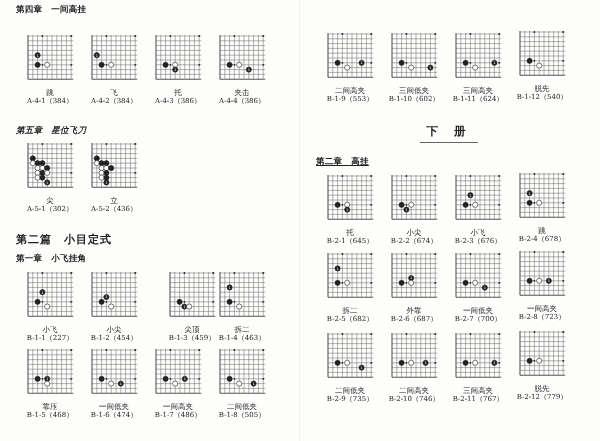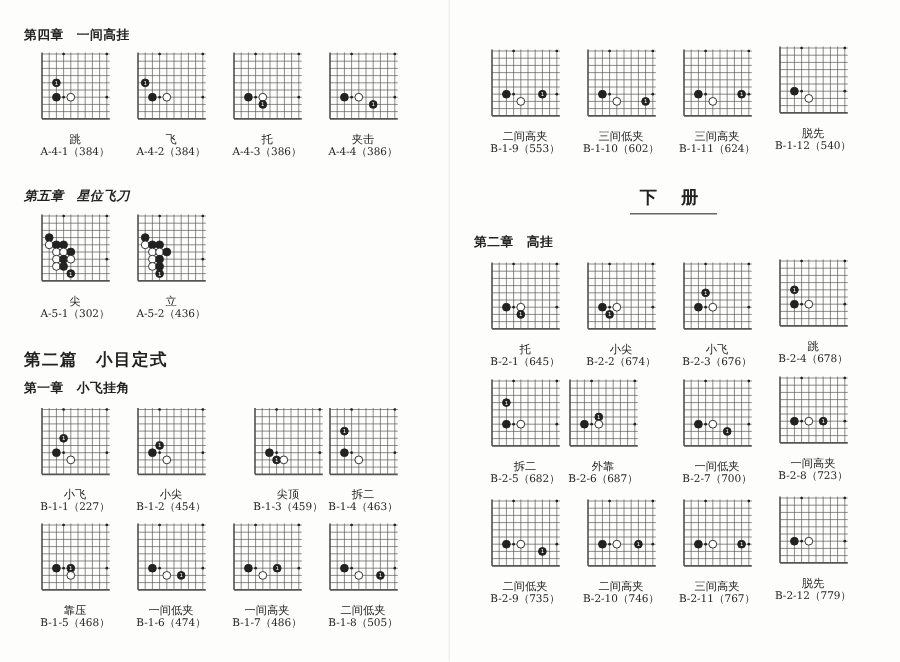--- a/index.html
+++ b/index.html
@@ -16,21 +16,21 @@
   .entry svg { display: block; }
   .entry .name { text-align: center; font-size: 7.5px; line-height: 9px; margin-top: 5px; white-space: nowrap; }
   .entry .code { text-align: center; font-size: 7px; line-height: 9px; white-space: nowrap; }
 </style>
 </head>
 <body>
 
 <div class="page-divider"></div>
 <div class="volume-title">下 册</div>
 <div id="content">
-    <div class="heading-chapter" style="left: 16px; top: 18px; font-family: Liberation Serif, serif;">第四章　一间高挂</div>
+    <div class="heading-chapter" style="left: 16px; top: 4px; font-family: Liberation Serif, serif;">第四章　一间高挂</div>
     <div class="heading-chapter" style="left: 16px; top: 125px; font-style: italic;">第五章　星位飞刀</div>
     <div class="heading-part" style="left: 16px; top: 232px;">第二篇　小目定式</div>
     <div class="heading-chapter" style="left: 16px; top: 253px;">第一章　小飞挂角</div>
     <div class="entry" style="left: 10px; top: 34px;">
       <div style="padding-left: 16px;">
         <svg width="49.199999999999996" height="49.199999999999996">
           <g transform="translate(2,2)">
             <line x1="0" x2="45.199999999999996" y1="0" y2="0" stroke="#555555" stroke-width="0.45"></line>
             <line y1="-1" y2="43.199999999999996" x1="0" x2="0" stroke="#555555" stroke-width="1.1"></line>
             <line x1="0" x2="45.199999999999996" y1="4.8" y2="4.8" stroke="#555555" stroke-width="0.45"></line>
@@ -571,21 +571,21 @@
             <circle cx="9.6" cy="28.799999999999997" r="2.6" fill="#222222" stroke="#222222" stroke-width="0.6"></circle>
             <circle cx="19.2" cy="33.6" r="2.6" fill="#ffffff" stroke="#222222" stroke-width="0.6"></circle>
             <circle cx="33.6" cy="33.6" r="2.6" fill="#222222" stroke="#222222" stroke-width="0.6"></circle>
             <text x="33.6" y="34.9" font-size="3.6" text-anchor="middle" fill="#ffffff" font-family="DejaVu Sans, sans-serif">1</text>
           </g>
         </svg>
       </div>
       <div class="name">二间低夹</div>
       <div class="code">B-1-8（505）</div>
     </div>
-    <div class="heading-chapter" style="left: 316px; top: 156px;">第二章　高挂</div>
+    <div class="heading-chapter" style="left: 316px; top: 156px; text-decoration: underline;">第二章　高挂</div>
     <div class="entry" style="left: 310px; top: 32px;">
       <div style="padding-left: 16px;">
         <svg width="49.199999999999996" height="49.199999999999996">
           <g transform="translate(2,2)">
             <line x1="0" x2="45.199999999999996" y1="0" y2="0" stroke="#555555" stroke-width="0.45"></line>
             <line y1="-1" y2="43.199999999999996" x1="0" x2="0" stroke="#555555" stroke-width="1.1"></line>
             <line x1="0" x2="45.199999999999996" y1="4.8" y2="4.8" stroke="#555555" stroke-width="0.45"></line>
             <line y1="-1" y2="43.199999999999996" x1="4.8" x2="4.8" stroke="#555555" stroke-width="0.45"></line>
             <line x1="0" x2="45.199999999999996" y1="9.6" y2="9.6" stroke="#555555" stroke-width="0.45"></line>
             <line y1="-1" y2="43.199999999999996" x1="9.6" x2="9.6" stroke="#555555" stroke-width="0.45"></line>
@@ -912,21 +912,21 @@
             <circle cx="9.6" cy="14.399999999999999" r="2.6" fill="#222222" stroke="#222222" stroke-width="0.6"></circle>
             <text x="9.6" y="15.7" font-size="3.6" text-anchor="middle" fill="#ffffff" font-family="DejaVu Sans, sans-serif">1</text>
             <circle cx="9.6" cy="28.799999999999997" r="2.6" fill="#222222" stroke="#222222" stroke-width="0.6"></circle>
             <circle cx="19.2" cy="28.799999999999997" r="2.6" fill="#ffffff" stroke="#222222" stroke-width="0.6"></circle>
           </g>
         </svg>
       </div>
       <div class="name">拆二</div>
       <div class="code">B-2-5（682）</div>
     </div>
-    <div class="entry" style="left: 362px; top: 252px;">
+    <div class="entry" style="left: 374px; top: 252px;">
       <div style="padding-left: 16px;">
         <svg width="49.199999999999996" height="49.199999999999996">
           <g transform="translate(2,2)">
             <line x1="0" x2="45.199999999999996" y1="0" y2="0" stroke="#555555" stroke-width="0.45"></line>
             <line y1="-1" y2="43.199999999999996" x1="0" x2="0" stroke="#555555" stroke-width="1.1"></line>
             <line x1="0" x2="45.199999999999996" y1="4.8" y2="4.8" stroke="#555555" stroke-width="0.45"></line>
             <line y1="-1" y2="43.199999999999996" x1="4.8" x2="4.8" stroke="#555555" stroke-width="0.45"></line>
             <line x1="0" x2="45.199999999999996" y1="9.6" y2="9.6" stroke="#555555" stroke-width="0.45"></line>
             <line y1="-1" y2="43.199999999999996" x1="9.6" x2="9.6" stroke="#555555" stroke-width="0.45"></line>
             <line x1="0" x2="45.199999999999996" y1="14.399999999999999" y2="14.399999999999999" stroke="#555555" stroke-width="0.45"></line>

